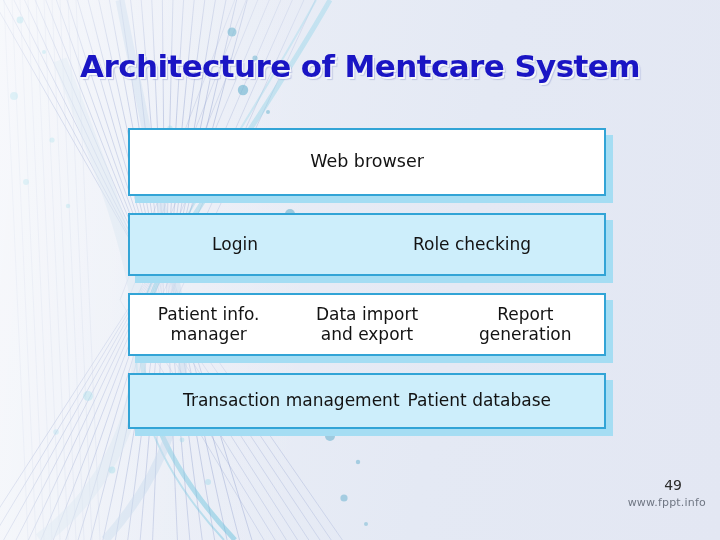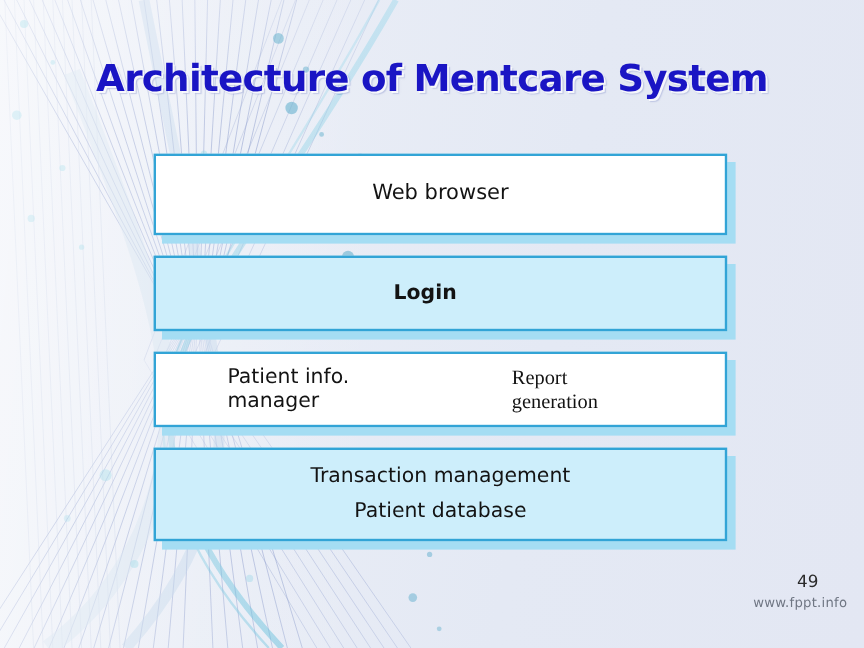--- a/index.html
+++ b/index.html
@@ -79,39 +79,40 @@
     color: #131313;
     font-size: 17px;
     line-height: 1.12;
   }
   .layer.white { background: #ffffff; }
   .layer.cyan  { background: #cdeefb; }
 
   .layer-1 { height: 68px; }
   .layer-2 { height: 63px; }
   .layer-3 { height: 63px; }
-  .layer-4 { height: 78px; flex-direction: column; justify-content: center; }
+  .layer-4 { height: 56px; flex-direction: row; justify-content: center; }
 
   .cell {
+    text-align: center;
     padding: 0 4px;
   }
   .layer-1 .cell { font-size: 17.5px; }
-  .layer-2 .cell { font-size: 17px; font-weight: bold; }
+  .layer-2 .cell { font-size: 17px; }
   .layer-3 .cell { font-size: 17px; }
   .layer-4 .cell { font-size: 17px; margin: 5px 0; }
 
   .w-login  { width: 78px; }
   .w-role   { width: 132px; }
   .w-form   { width: 146px; }
   .w-dataval{ width: 104px; }
 
   .w-sec    { width: 120px; }
   .w-pat    { width: 118px; }
   .w-imp    { width: 120px; }
-  .w-rep    { width: 118px; font-family: Liberation Serif, serif; }
+  .w-rep    { width: 118px; }
 
   
   .page-number {
     position: absolute;
     right: 38px;
     top: 477px;
     font-family: "DejaVu Sans", sans-serif;
     font-size: 14px;
     color: #2b2b2b;
   }
@@ -287,24 +288,26 @@
   <div class="title">Architecture of Mentcare System</div>
 
   <div class="diagram">
 
     <div class="layer white layer-1">
       <div class="cell">Web browser</div>
     </div>
 
     <div class="layer cyan layer-2">
       <div class="cell w-login">Login</div>
+      <div class="cell w-role">Role checking</div>
     </div>
 
     <div class="layer white layer-3">
       <div class="cell w-pat">Patient info. manager</div>
+      <div class="cell w-imp">Data import and export</div>
       <div class="cell w-rep">Report generation</div>
     </div>
 
     <div class="layer cyan layer-4">
       <div class="cell">Transaction management</div>
       <div class="cell">Patient database</div>
     </div>
 
   </div>
 

